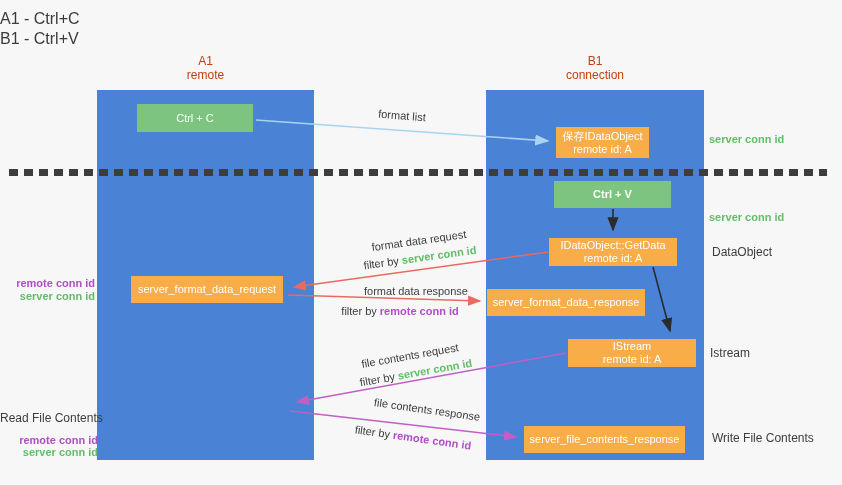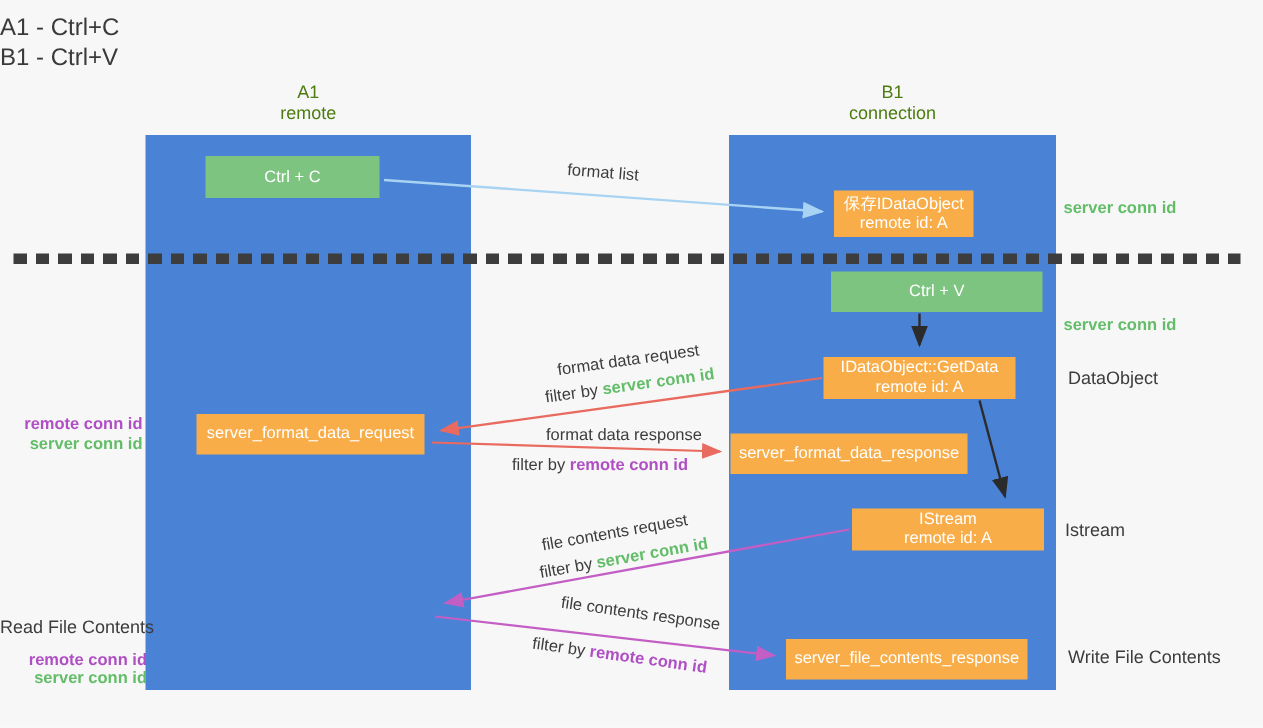--- a/index.html
+++ b/index.html
@@ -8,21 +8,21 @@
     background:#f7f7f8; overflow:hidden;
     font-family:"Liberation Sans", sans-serif;
     color:#3c3c3c;
   }
   .title{
     position:absolute; top:9px; left:0; width:842px;
     font-size:16px; line-height:20px; color:#3a3a3a;
   }
   .col-header{
     position:absolute; top:54px; text-align:center;
-    font-size:12px; line-height:14px; color:#4d7c0f;
+    font-size:12px; line-height:14px; color:#c2410c;
   }
   .col{
     position:absolute; top:90px; height:370px;
     background:#4a82d6;
   }
   .dashed{
     position:absolute; top:169px; left:9px; width:818px; height:7px;
     background:repeating-linear-gradient(90deg,#3d3d3d 0 9px,transparent 9px 15px);
   }
   .node{
@@ -71,21 +71,21 @@
 
   <div class="dashed"></div>
 
   <div class="node green" style="left:137px;top:104px;width:116px;height:28px;">
     <span>Ctrl + C</span>
   </div>
   <div class="node orange" style="left:556px;top:127px;width:93px;height:31px;">
     <span>保存IDataObject</span>
     <span>remote id: A</span>
   </div>
-  <div class="node green" style="left:554px;top:181px;width:141px;height:27px;">
+  <div class="node green" style="left:554px;top:181px;width:117px;height:27px;font-weight:bold;">
     <span>Ctrl + V</span>
   </div>
   <div class="node orange" style="left:549px;top:238px;width:128px;height:28px;">
     <span>IDataObject::GetData</span>
     <span>remote id: A</span>
   </div>
   <div class="node orange" style="left:131px;top:276px;width:152px;height:27px;">
     <span>server_format_data_request</span>
   </div>
   <div class="node orange" style="left:487px;top:289px;width:158px;height:27px;">

